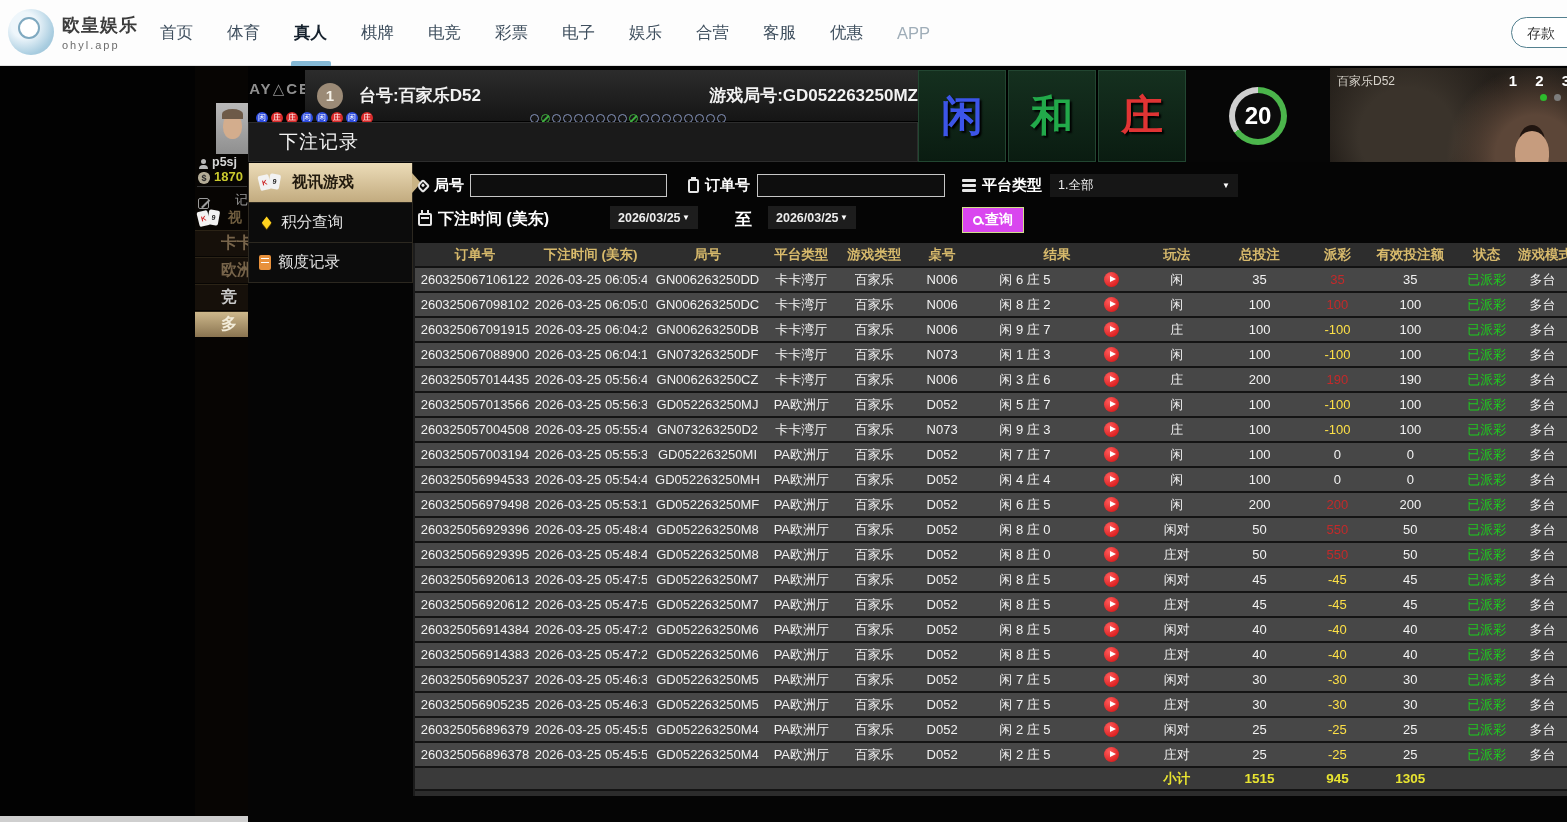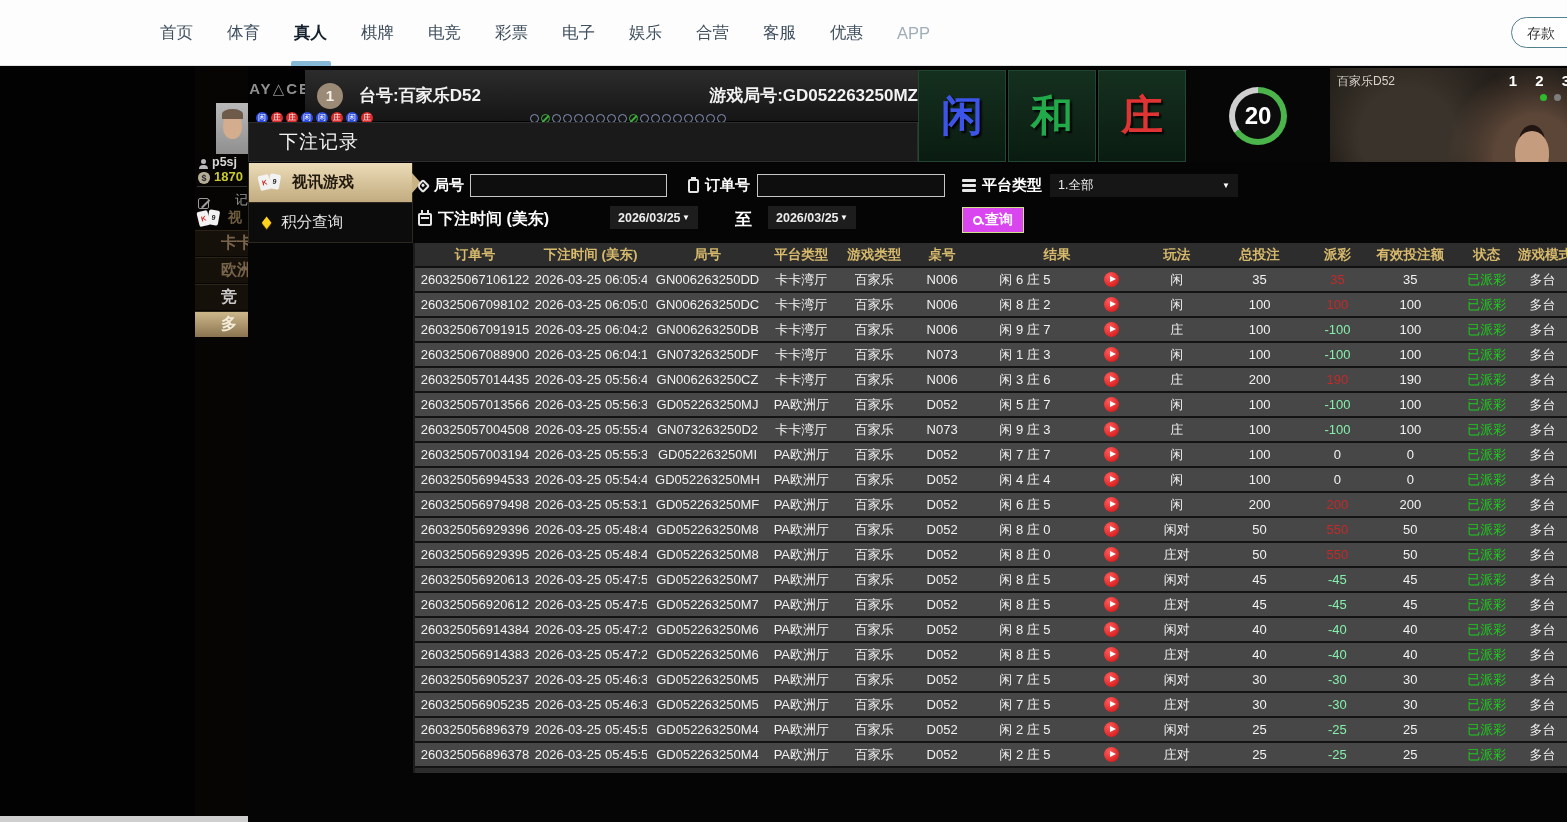--- a/index.html
+++ b/index.html
@@ -166,34 +166,41 @@
   .hd { color:#d8ba6c; font-weight:bold; font-size:13.5px; text-align:center; line-height:24px;
     white-space:nowrap; overflow:hidden; }
   .tr { display:flex; height:25px; background:#474747; border-bottom:2px solid #141414; }
   .td { color:#f2f2f2; font-size:13px; text-align:center; line-height:23px; white-space:nowrap;
     overflow:hidden; }
   .c-order{width:120px}.c-time{width:112px}.c-round{width:122px}.c-platform{width:66px}
   .c-game{width:80px}.c-tableno{width:56px}.c-result{width:110px}.c-play{width:64px}
   .c-bettype{width:66px}.c-total{width:100px}.c-payout{width:56px}.c-valid{width:90px}
   .c-status{width:63px}.c-mode{width:49px}.c-resulthead{width:174px}
   .td.win { color:#c32a2a; }
-  .td.loss { color:#86efac; }
+  .td.loss { color:#fde047; }
   .td.status { color:#1ecb1e; }
   .play-btn { width:15px; height:15px; border-radius:50%; background:radial-gradient(circle at 35% 30%,#ff5a5a,#cf0d0d);
     border:none; position:relative; margin-top:4px; cursor:pointer; }
   .play-btn::after { content:''; position:absolute; left:6px; top:4px;
     border-left:6px solid #fff; border-top:3.5px solid transparent; border-bottom:3.5px solid transparent; }
   .sum-row { display:flex; height:23px; background:#3a3a3a; border-bottom:2px solid #141414; }
   .sum-row .td { color:#e8e431; font-weight:bold; font-size:13.5px; line-height:22px; }
   #table-tail { height:5px; background:#2c2c2c; }
 </style>
 </head>
 <body>
 
 <div id="topnav">
+  <div id="brand">
+    <div id="brand-icon"></div>
+    <div id="brand-text">
+      <div id="brand-name">欧皇娱乐</div>
+      <div id="brand-domain">ohyl.app</div>
+    </div>
+  </div>
   <div id="navlist">
       <div class="nav-item">首页</div>
       <div class="nav-item">体育</div>
       <div class="nav-item active">真人</div>
       <div class="nav-item">棋牌</div>
       <div class="nav-item">电竞</div>
       <div class="nav-item">彩票</div>
       <div class="nav-item">电子</div>
       <div class="nav-item">娱乐</div>
       <div class="nav-item">合营</div>
@@ -318,20 +325,24 @@
       <div class="tab active">
         <div class="mini-cards">
           <span class="mc k">K</span>
           <span class="mc n">9</span>
         </div>
         <div>视讯游戏</div>
       </div>
       <div class="tab">
         <div class="gem">♦</div>
         <div>积分查询</div>
+      </div>
+      <div class="tab">
+        <div class="icon-doc"></div>
+        <div>额度记录</div>
       </div>
     </div>
 
   <div class="flabel abs" style="left:170px; top:14px;">
     <span class="icon-tag"></span>
     <span>局号</span>
   </div>
   <input class="finput" style="left: 222px; top: 12px; width: 197px;" value="">
   <div class="flabel abs" style="left:440px; top:14px;">
     <span class="icon-clip"></span>
@@ -736,15 +747,24 @@
             <button class="play-btn"></button>
           </div>
           <div class="td c-bettype">庄对</div>
           <div class="td c-total">25</div>
           <div class="td c-payout loss">-25</div>
           <div class="td c-valid">25</div>
           <div class="td c-status status">已派彩</div>
           <div class="td c-mode">多台</div>
         </div>
       </div>
+    <div class="sum-row" id="subtotal-row">
+        <div class="td" style="width: 730px;"></div>
+        <div class="td c-bettype">小计</div>
+        <div class="td c-total">1515</div>
+        <div class="td c-payout">945</div>
+        <div class="td c-valid">1305</div>
+        <div class="td c-status"></div>
+        <div class="td c-mode"></div>
+      </div>
     <div id="table-tail"></div>
   </div>
 </div>
 
 </body></html>

